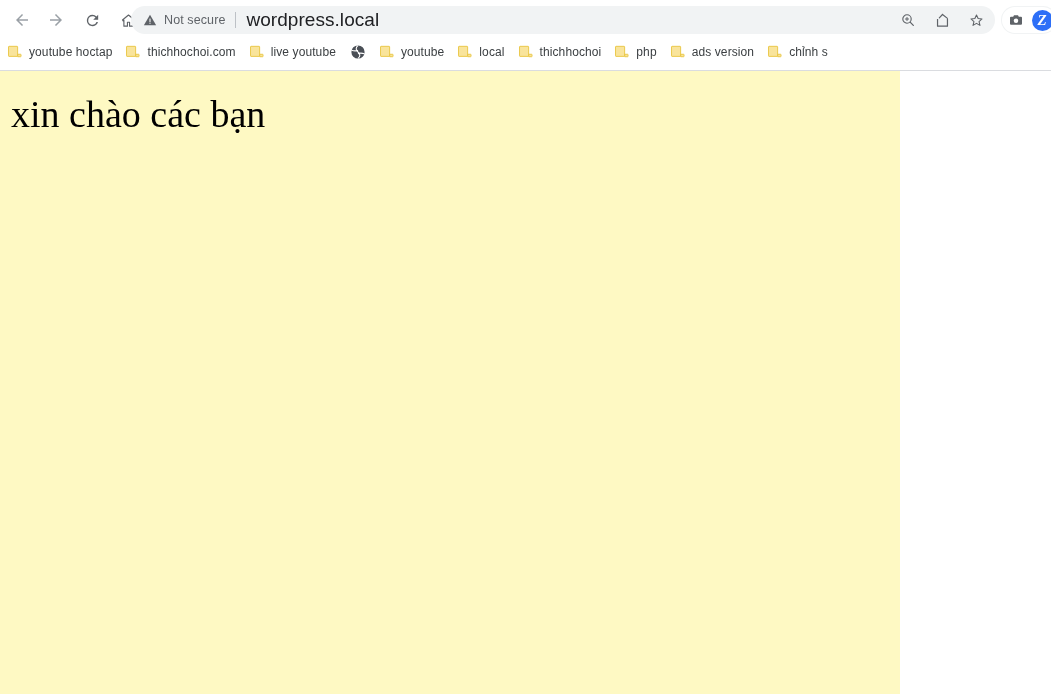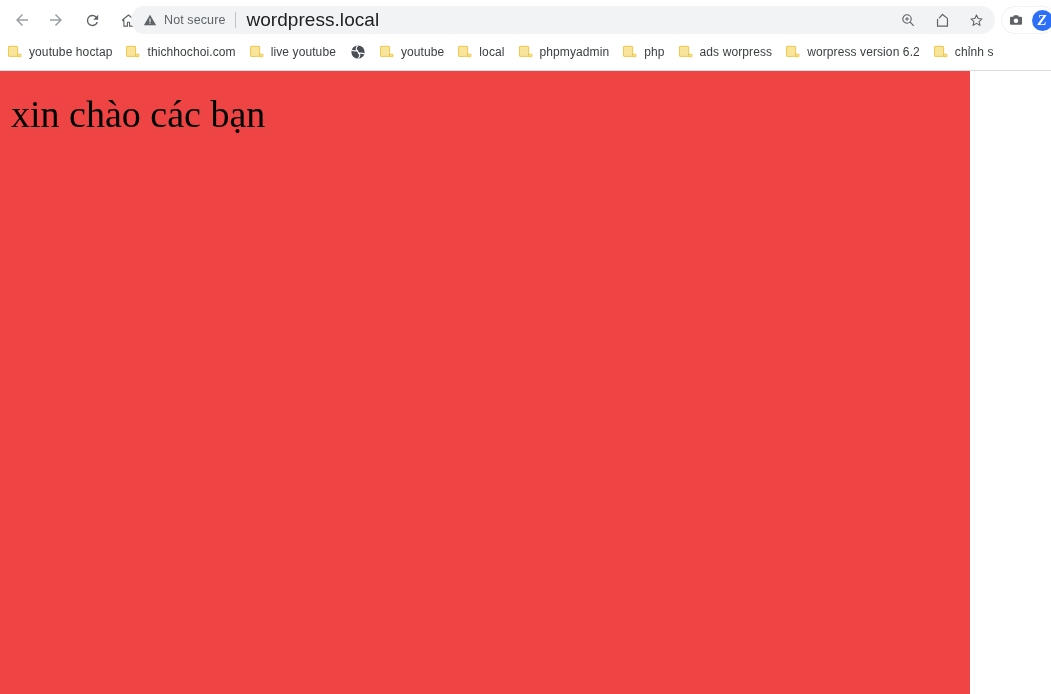--- a/index.html
+++ b/index.html
@@ -228,23 +228,23 @@
     width: 1051px;
     height: 1px;
     background: #dadce0;
   }
 
   
   #page-content {
     position: absolute;
     top: 71px;
     left: 0;
-    width: 970px;
+    width: 900px;
     height: 623px;
-    background: #ef4444;
+    background: #fef9c3;
     overflow: hidden;
   }
   #page-heading {
     font-family: "Liberation Serif", "DejaVu Serif", serif;
     font-size: 38px;
     font-weight: normal;
     color: #000000;
     margin: 0;
     padding: 0;
     position: absolute;
@@ -382,42 +382,35 @@
           <path d="M1.2 1.5h9.2c.35 0 .6.25.6.6v10.3c0 .35-.25.6-.6.6H1.2a.6.6 0 0 1-.6-.6V2.1c0-.35.25-.6.6-.6z" fill="#f9e49b" stroke="#e8c33c" stroke-width="1"></path>
           <path d="M11.1 10.6h3.3c.3 0 .5.22.5.5v1.8c0 .3-.22.5-.5.5h-3.3z" fill="#f9e49b" stroke="#e8c33c" stroke-width="1"></path>
         </svg>
         <span class="bm-label">local</span>
       </div>
       <div class="bookmark">
         <svg class="folder-ico" viewBox="0 0 16 16">
           <path d="M1.2 1.5h9.2c.35 0 .6.25.6.6v10.3c0 .35-.25.6-.6.6H1.2a.6.6 0 0 1-.6-.6V2.1c0-.35.25-.6.6-.6z" fill="#f9e49b" stroke="#e8c33c" stroke-width="1"></path>
           <path d="M11.1 10.6h3.3c.3 0 .5.22.5.5v1.8c0 .3-.22.5-.5.5h-3.3z" fill="#f9e49b" stroke="#e8c33c" stroke-width="1"></path>
         </svg>
-        <span class="bm-label">phpmyadmin</span>
+        <span class="bm-label">thichhochoi</span>
       </div>
       <div class="bookmark">
         <svg class="folder-ico" viewBox="0 0 16 16">
           <path d="M1.2 1.5h9.2c.35 0 .6.25.6.6v10.3c0 .35-.25.6-.6.6H1.2a.6.6 0 0 1-.6-.6V2.1c0-.35.25-.6.6-.6z" fill="#f9e49b" stroke="#e8c33c" stroke-width="1"></path>
           <path d="M11.1 10.6h3.3c.3 0 .5.22.5.5v1.8c0 .3-.22.5-.5.5h-3.3z" fill="#f9e49b" stroke="#e8c33c" stroke-width="1"></path>
         </svg>
         <span class="bm-label">php</span>
       </div>
       <div class="bookmark">
         <svg class="folder-ico" viewBox="0 0 16 16">
           <path d="M1.2 1.5h9.2c.35 0 .6.25.6.6v10.3c0 .35-.25.6-.6.6H1.2a.6.6 0 0 1-.6-.6V2.1c0-.35.25-.6.6-.6z" fill="#f9e49b" stroke="#e8c33c" stroke-width="1"></path>
           <path d="M11.1 10.6h3.3c.3 0 .5.22.5.5v1.8c0 .3-.22.5-.5.5h-3.3z" fill="#f9e49b" stroke="#e8c33c" stroke-width="1"></path>
         </svg>
-        <span class="bm-label">ads worpress</span>
-      </div>
-      <div class="bookmark">
-        <svg class="folder-ico" viewBox="0 0 16 16">
-          <path d="M1.2 1.5h9.2c.35 0 .6.25.6.6v10.3c0 .35-.25.6-.6.6H1.2a.6.6 0 0 1-.6-.6V2.1c0-.35.25-.6.6-.6z" fill="#f9e49b" stroke="#e8c33c" stroke-width="1"></path>
-          <path d="M11.1 10.6h3.3c.3 0 .5.22.5.5v1.8c0 .3-.22.5-.5.5h-3.3z" fill="#f9e49b" stroke="#e8c33c" stroke-width="1"></path>
-        </svg>
-        <span class="bm-label">worpress version 6.2</span>
+        <span class="bm-label">ads version</span>
       </div>
       <div class="bookmark">
         <svg class="folder-ico" viewBox="0 0 16 16">
           <path d="M1.2 1.5h9.2c.35 0 .6.25.6.6v10.3c0 .35-.25.6-.6.6H1.2a.6.6 0 0 1-.6-.6V2.1c0-.35.25-.6.6-.6z" fill="#f9e49b" stroke="#e8c33c" stroke-width="1"></path>
           <path d="M11.1 10.6h3.3c.3 0 .5.22.5.5v1.8c0 .3-.22.5-.5.5h-3.3z" fill="#f9e49b" stroke="#e8c33c" stroke-width="1"></path>
         </svg>
         <span class="bm-label">chỉnh s</span>
       </div>
     </div>
   <div id="bookmarks-divider"></div>

